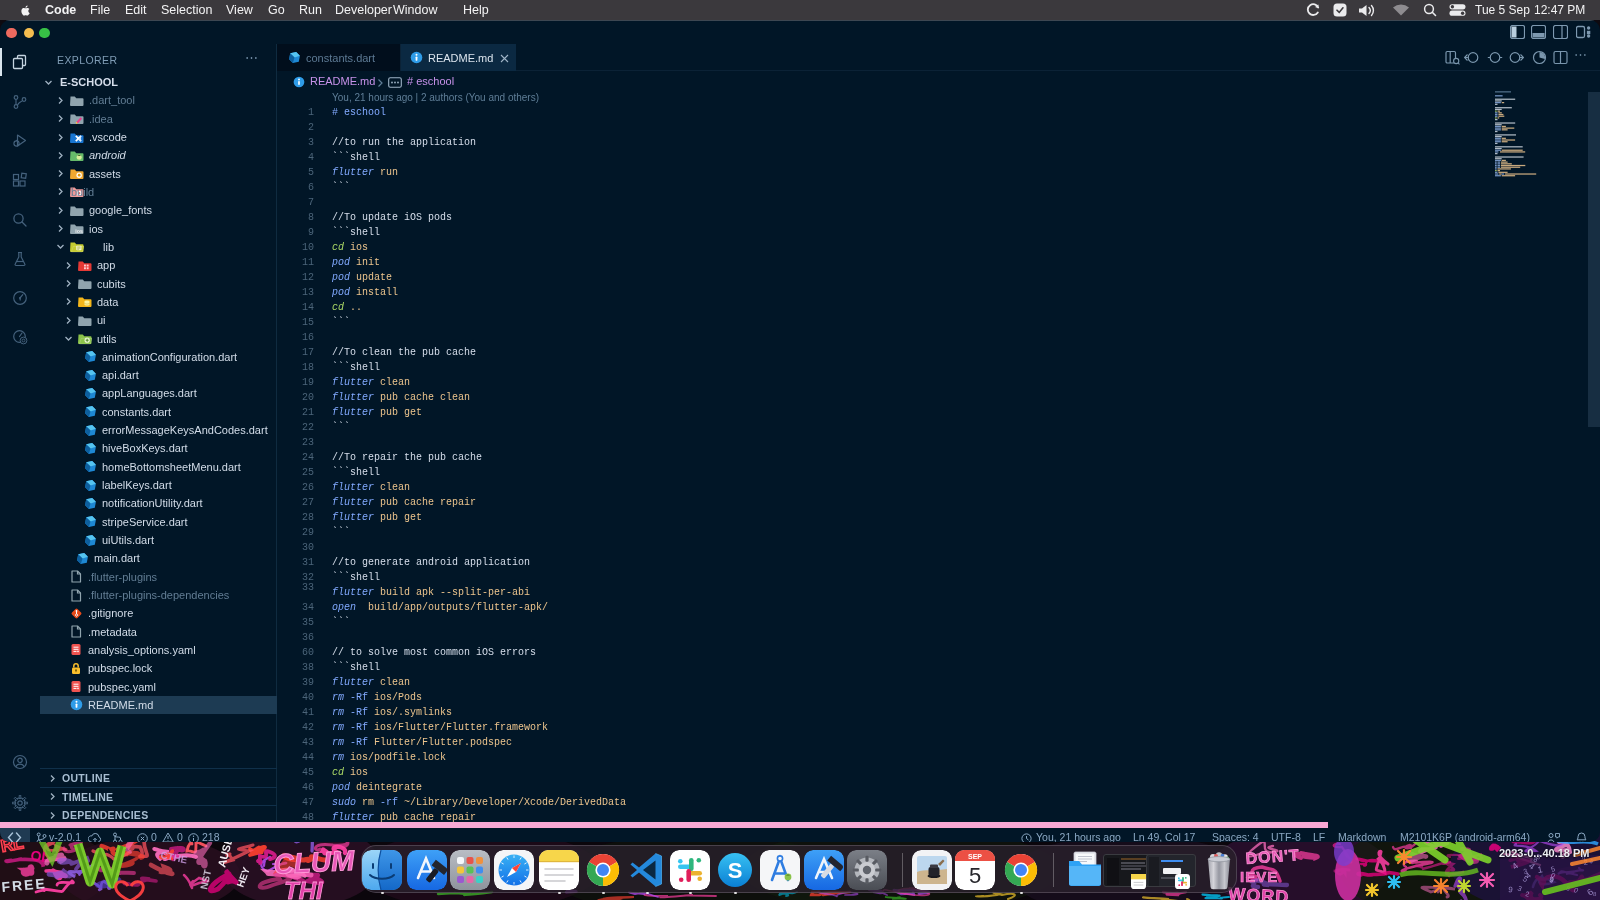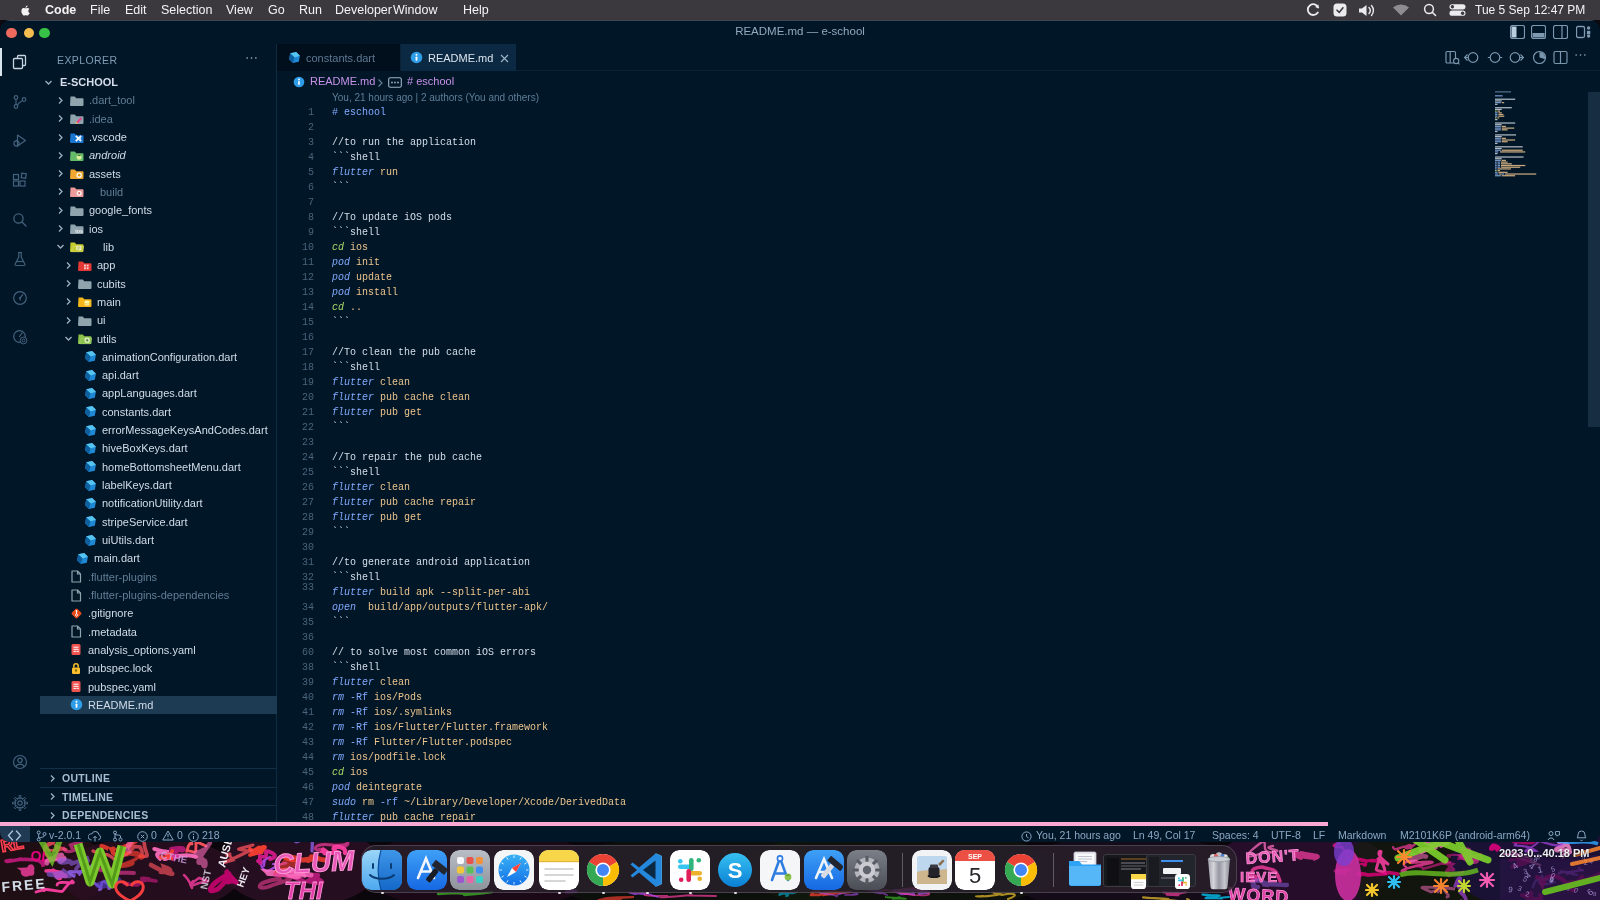--- a/index.html
+++ b/index.html
@@ -25,21 +25,21 @@
 
 #editor{position:absolute;left:277px;top:24px;width:1323px;height:778px;background:#011627}
 #tabs{position:absolute;left:0;top:0;width:1323px;height:27px;background:#011627;border-bottom:1px solid #0b2236}
 .tab{position:absolute;top:0;height:27px;font-size:11px}
 #breadcrumb{position:absolute;left:0;top:28px;width:1323px;height:20px;font-size:11px;color:#c792ea}
 #code{position:absolute;left:0;top:48px;width:1323px;height:730px;font-family:"Liberation Mono",monospace;font-size:10px}
 .ln{position:absolute;width:37px;text-align:right;color:#4b6479;height:15px;line-height:15px}
 .cl{position:absolute;left:55px;height:15px;line-height:15px;white-space:pre}
 .w{color:#d6deeb}.o{color:#ecc48d}.fi{color:#82aaff;font-style:italic}.b{color:#82aaff}.gi{color:#addb67;font-style:italic}.h{color:#82aaff}
 
-#statusbar{position:absolute;left:0;top:802px;width:1328px;height:20px;background:#011627;border-top:4px solid #f9a8d4;color:#8ba8c3;font-size:10.5px}
+#statusbar{position:absolute;left:0;top:802px;width:1328px;height:20px;background:#011627;border-top:6px solid #f9a8d4;color:#8ba8c3;font-size:10.5px}
 #statusbar .si{position:absolute;top:0;line-height:19px;white-space:nowrap}
 
 #dock{position:absolute;left:361px;top:845px;width:876px;height:48px;background:rgba(41,33,44,0.8);border:1px solid rgba(160,150,165,0.3);border-radius:15px}
 .dicon{position:absolute;top:4px;width:40px;height:40px;border-radius:9px;overflow:hidden}
 .ddot{position:absolute;top:45.5px;width:2.5px;height:2.5px;border-radius:50%;background:rgba(255,255,255,0.85)}
 .dsep{position:absolute;top:7px;width:1px;height:34px;background:rgba(255,255,255,0.28)}
 svg{display:block}
 </style></head><body>
 <div id="stage">
 
@@ -237,21 +237,20 @@
       </svg>
 <div class="mi" style="left:1475px;font-size:12px">Tue 5 Sep</div>
 <div class="mi" style="left:1534px;font-size:12px">12:47 PM</div>
 </div>
 <div id="win">
 <div id="titlebar">
 <div class="tl" style="left:6.4px;background:#ee6a5f"></div>
 <div class="tl" style="left:23.5px;background:#f5bd4f"></div>
 <div class="tl" style="left:39.4px;background:#37c146"></div>
 <div class="abs" style="left:0;top:0;width:1600px;height:1px;background:#3d4752;border-radius:10px 10px 0 0"></div>
-<div id="title">README.md — e-school</div>
 <svg class="abs" style="left:1510px;top:5px" width="15" height="14" viewBox="0 0 15 14">
           <rect x="0.5" y="0.5" width="14" height="13" rx="2" fill="none" stroke="#7e99b0" stroke-width="1.2"></rect>
           <rect x="1.5" y="1.5" width="5" height="11" fill="#b9cede"></rect>
         </svg>
 <svg class="abs" style="left:1531px;top:5px" width="15" height="14" viewBox="0 0 15 14">
           <rect x="0.5" y="0.5" width="14" height="13" rx="2" fill="none" stroke="#7e99b0" stroke-width="1.2"></rect>
           <rect x="1.5" y="8" width="12" height="4.5" fill="#7e99b0"></rect>
         </svg>
 <svg class="abs" style="left:1553px;top:5px" width="15" height="14" viewBox="0 0 15 14">
           <rect x="0.5" y="0.5" width="14" height="13" rx="2" fill="none" stroke="#7e99b0" stroke-width="1.2"></rect>
@@ -392,21 +391,21 @@
         </div>
 <div class="trow" style="top:138.9px;">
           <svg class="chev" style="left:16px" viewBox="0 0 9 9">
             <path d="M3 1.5 L6 4.5 L3 7.5" fill="none" stroke="#9fb0c0" stroke-width="1.3"></path>
           </svg>
           <svg class="ficon" style="left:30px" viewBox="0 0 14.5 13.5">
             <path d="M0.5 2.5 h4.4 l1.6 1.8 h6.5 a1 1 0 0 1 1 1 v6.2 a1 1 0 0 1 -1 1 h-12 a1 1 0 0 1 -1 -1 Z" fill="#ef9a9a"></path>
             <circle cx="9.5" cy="8.5" r="2.6" fill="#fff" opacity="0.9"></circle>
             <path d="M8.3 8.5 h2.4 M9.5 7.3 v2.4" stroke="#e05a5a" stroke-width="1"></path>
           </svg>
-          <span class="lbl" style="left:60px;color:#627d94">build</span>
+          <span class="lbl" style="left:31px;color:#627d94">build</span>
         </div>
 <div class="trow" style="top:157.2px;">
           <svg class="chev" style="left:16px" viewBox="0 0 9 9">
             <path d="M3 1.5 L6 4.5 L3 7.5" fill="none" stroke="#9fb0c0" stroke-width="1.3"></path>
           </svg>
           <svg class="ficon" style="left:30px" viewBox="0 0 14.5 13.5">
             <path d="M0.5 2.5 h4.4 l1.6 1.8 h6.5 a1 1 0 0 1 1 1 v6.2 a1 1 0 0 1 -1 1 h-12 a1 1 0 0 1 -1 -1 Z" fill="#90a4ae"></path>
           </svg>
           <span class="lbl" style="left:49px;">google_fonts</span>
         </div>
@@ -459,21 +458,21 @@
 <div class="trow" style="top:248.8px;">
           <svg class="chev" style="left:24px" viewBox="0 0 9 9">
             <path d="M3 1.5 L6 4.5 L3 7.5" fill="none" stroke="#9fb0c0" stroke-width="1.3"></path>
           </svg>
           <svg class="ficon" style="left:38px" viewBox="0 0 14.5 13.5">
             <path d="M0.5 2.5 h4.4 l1.6 1.8 h6.5 a1 1 0 0 1 1 1 v6.2 a1 1 0 0 1 -1 1 h-12 a1 1 0 0 1 -1 -1 Z" fill="#f4b61a"></path>
             <ellipse cx="9.3" cy="6.8" rx="2.6" ry="1.1" fill="#fff59d"></ellipse>
             <path d="M6.7 6.8 v3 c0 .6 1.2 1.1 2.6 1.1 s2.6 -.5 2.6 -1.1 v-3" fill="#fff59d"></path>
             <path d="M6.7 8.3 c0 .6 1.2 1.1 2.6 1.1 s2.6 -.5 2.6 -1.1" fill="none" stroke="#c9a227" stroke-width="0.5"></path>
           </svg>
-          <span class="lbl" style="left:57px">main</span>
+          <span class="lbl" style="left:57px">data</span>
         </div>
 <div class="trow" style="top:267.2px;">
           <svg class="chev" style="left:24px" viewBox="0 0 9 9">
             <path d="M3 1.5 L6 4.5 L3 7.5" fill="none" stroke="#9fb0c0" stroke-width="1.3"></path>
           </svg>
           <svg class="ficon" style="left:38px" viewBox="0 0 14.5 13.5">
             <path d="M0.5 2.5 h4.4 l1.6 1.8 h6.5 a1 1 0 0 1 1 1 v6.2 a1 1 0 0 1 -1 1 h-12 a1 1 0 0 1 -1 -1 Z" fill="#90a4ae"></path>
           </svg>
           <span class="lbl" style="left:57px">ui</span>
         </div>

